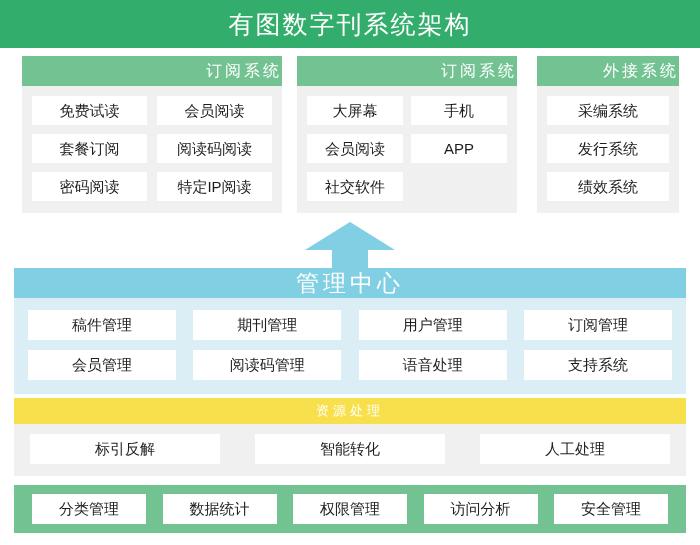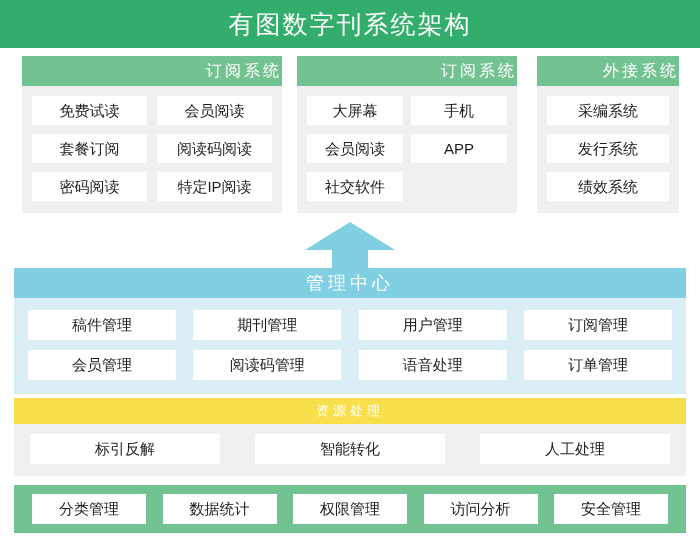--- a/index.html
+++ b/index.html
@@ -117,21 +117,21 @@
     width: 672px;
     background: #dceef5;
   }
   .mgmt-header {
     height: 30px;
     background: #80cfe3;
     display: flex;
     align-items: center;
     justify-content: center;
     color: #ffffff;
-    font-size: 18px;
+    font-size: 23px;
     letter-spacing: 4px;
   }
   .mgmt-body {
     padding: 12px 14px 14px 14px;
     display: flex;
     flex-wrap: wrap;
     justify-content: space-between;
     row-gap: 10px;
   }
   .mgmt-body .cell {
@@ -248,21 +248,21 @@
       <span>管理中心</span>
     </div>
     <div class="mgmt-body">
       <div class="cell">稿件管理</div>
       <div class="cell">期刊管理</div>
       <div class="cell">用户管理</div>
       <div class="cell">订阅管理</div>
       <div class="cell">会员管理</div>
       <div class="cell">阅读码管理</div>
       <div class="cell">语音处理</div>
-      <div class="cell">订单管理</div>
+      <div class="cell">支持系统</div>
     </div>
   </div>
 
   <div class="resource">
     <div class="resource-header">
       <span>资源处理</span>
     </div>
     <div class="resource-body">
       <div class="cell">标引反解</div>
       <div class="cell">智能转化</div>

